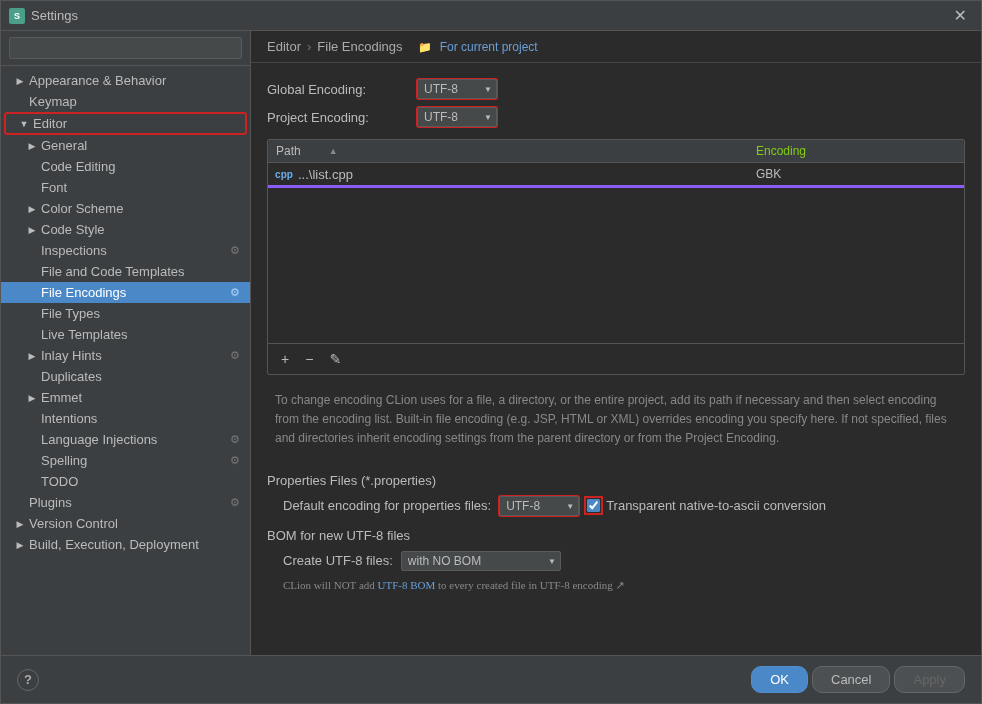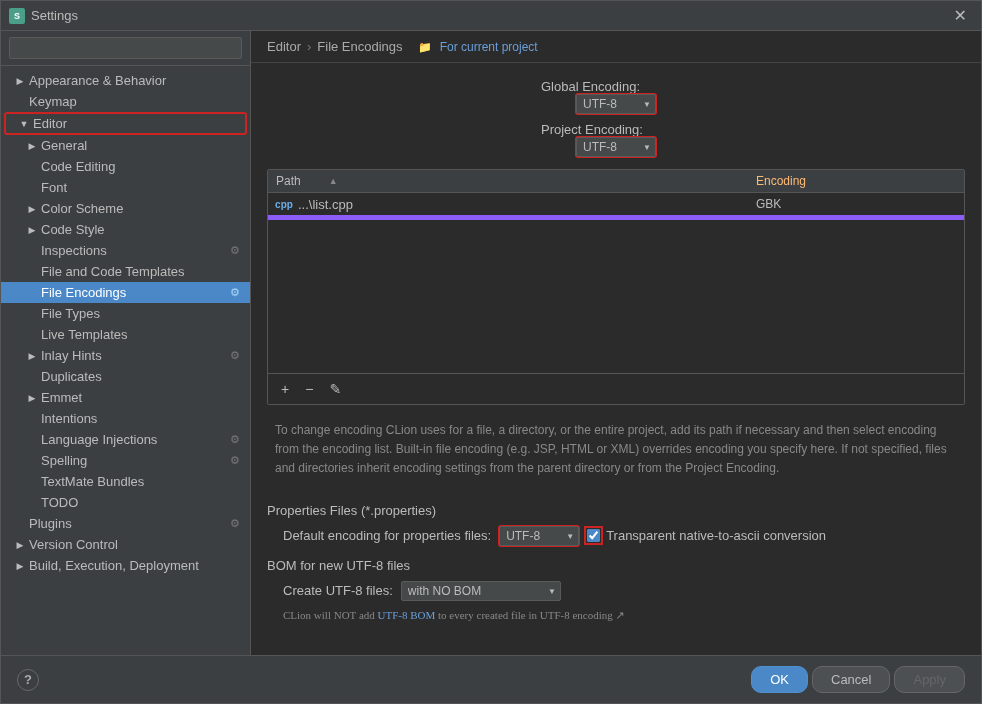--- a/index.html
+++ b/index.html
@@ -136,21 +136,20 @@
       font-size: 13px;
     }
     .panel-body::-webkit-scrollbar { width: 8px; }
     .panel-body::-webkit-scrollbar-track { background: #2b2b2b; }
     .panel-body::-webkit-scrollbar-thumb { background: #555; }
 
     .encoding-row {
       display: flex;
       align-items: center;
       margin-bottom: 8px;
-      flex-direction: column;
     }
     .encoding-label {
       width: 150px;
       color: #bbb;
     }
     .encoding-select {
       background: #45494a;
       border: 1px solid #5a5a5a;
       color: #bbb;
       padding: 2px 20px 2px 6px;
@@ -188,34 +187,34 @@
     .file-table-header {
       display: flex;
       background: #3c3f41;
       border-bottom: 1px solid #555;
       padding: 4px 8px;
     }
     .file-table-header .col-path {
       flex: 1; color: #bbb; font-size: 12px; display: flex; align-items: center; gap: 24px;
     }
     .file-table-header .col-enc {
-      width: 200px; color: #fdba74; font-size: 12px;
+      width: 200px; color: #84cc16; font-size: 12px;
     }
     .sort-arrow { margin-left: 4px; font-size: 9px; color: #888; }
 
     .file-table-body {
       min-height: 180px;
       max-height: 180px;
     }
 
     .file-row {
       display: flex;
       padding: 3px 8px;
       align-items: center;
-      border-bottom: 5px solid #8b5cf6;
+      border-bottom: 3px solid #8b5cf6;
     }
     .file-row .col-path { flex: 1; display: flex; align-items: center; }
     .file-row .col-enc { width: 200px; color: #bbb; font-size: 12px; }
     .file-icon {
       width: 16px; height: 16px; margin-right: 6px;
       display: flex; align-items: center; justify-content: center;
       font-size: 11px; flex-shrink: 0;
     }
 
     .table-toolbar {
@@ -456,24 +455,20 @@
           <span>Language Injections</span>
           <span class="settings-icon">⚙</span>
         </div>
 
         <div class="tree-item tree-indent-1">
           <span class="tree-arrow" style="width:14px"></span>
           <span>Spelling</span>
           <span class="settings-icon">⚙</span>
         </div>
 
-        <div class="tree-item tree-indent-1">
-          <span class="tree-arrow" style="width:14px"></span>
-          <span>TextMate Bundles</span>
-        </div>
 
         <div class="tree-item tree-indent-1">
           <span class="tree-arrow" style="width:14px"></span>
           <span>TODO</span>
         </div>
 
         <div class="tree-item">
           <span class="tree-arrow" style="width:14px"></span>
           <span>Plugins</span>
           <span class="settings-icon">⚙</span>

